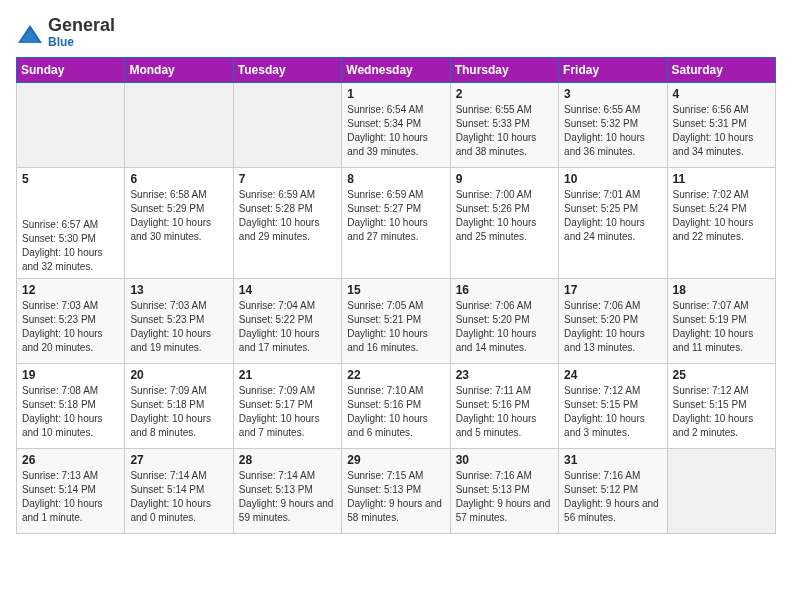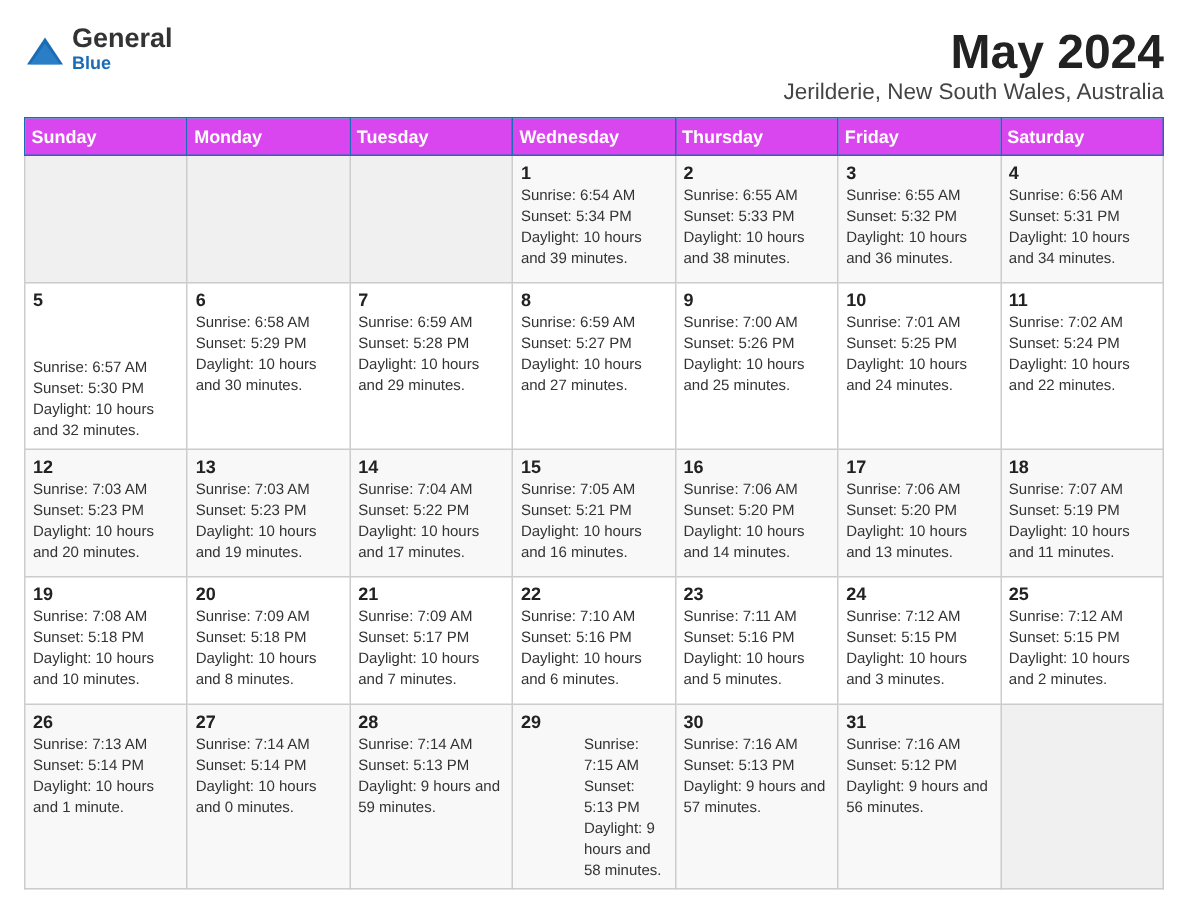--- a/index.html
+++ b/index.html
@@ -41,21 +41,21 @@
     .subtitle {
       font-size: 15px;
       color: #444;
     }
     table {
       width: 100%;
       border-collapse: collapse;
       table-layout: fixed;
     }
     thead tr th {
-      background: #d946ef;
+      background: #a21caf;
       color: #fff;
       font-size: 12px;
       font-weight: bold;
       padding: 5px 4px;
       text-align: left;
       border: 1px solid #1a6cb5;
     }
     tbody tr td {
       border: 1px solid #ccc;
       vertical-align: top;
@@ -93,24 +93,20 @@
   <div class="logo">
     <svg class="logo-icon" viewBox="0 0 28 28">
       <polygon points="14,4 26,22 2,22" fill="#1a6cb5"></polygon>
       <polygon points="14,8 24,22 4,22" fill="#3a90d9" opacity="0.5"></polygon>
     </svg>
     <div class="logo-text">
       <span style="font-size:18px;font-weight:bold;color:#333;">General</span>
       <span style="font-size:12px;font-weight:bold;color:#1a6cb5;">Blue</span>
     </div>
   </div>
-  <div class="title-block">
-    <div class="main-title">May 2024</div>
-    <div class="subtitle">Jerilderie, New South Wales, Australia</div>
-  </div>
 </div>
 
 <table>
   <thead>
     <tr>
     <th>Sunday</th>
         <th>Monday</th>
         <th>Tuesday</th>
         <th>Wednesday</th>
         <th>Thursday</th>
@@ -294,21 +290,21 @@
 Daylight: 10 hours and 0 minutes.</div>
         </td>
         <td>
           <div class="day-number">28</div>
           <div class="day-info" style="white-space: pre-line;">Sunrise: 7:14 AM
 Sunset: 5:13 PM
 Daylight: 9 hours and 59 minutes.</div>
         </td>
         <td>
           <div class="day-number">29</div>
-          <div class="day-info" style="white-space: pre-line; margin-left: 42px;">Sunrise: 7:15 AM
+          <div class="day-info" style="white-space: pre-line;">Sunrise: 7:15 AM
 Sunset: 5:13 PM
 Daylight: 9 hours and 58 minutes.</div>
         </td>
         <td>
           <div class="day-number">30</div>
           <div class="day-info" style="white-space: pre-line;">Sunrise: 7:16 AM
 Sunset: 5:13 PM
 Daylight: 9 hours and 57 minutes.</div>
         </td>
         <td>

